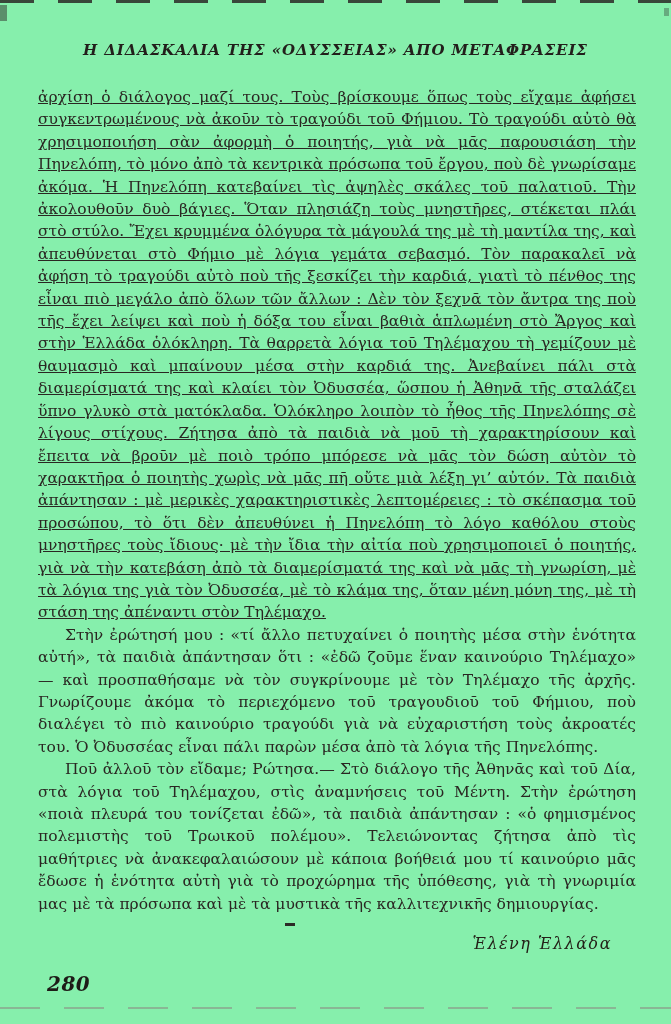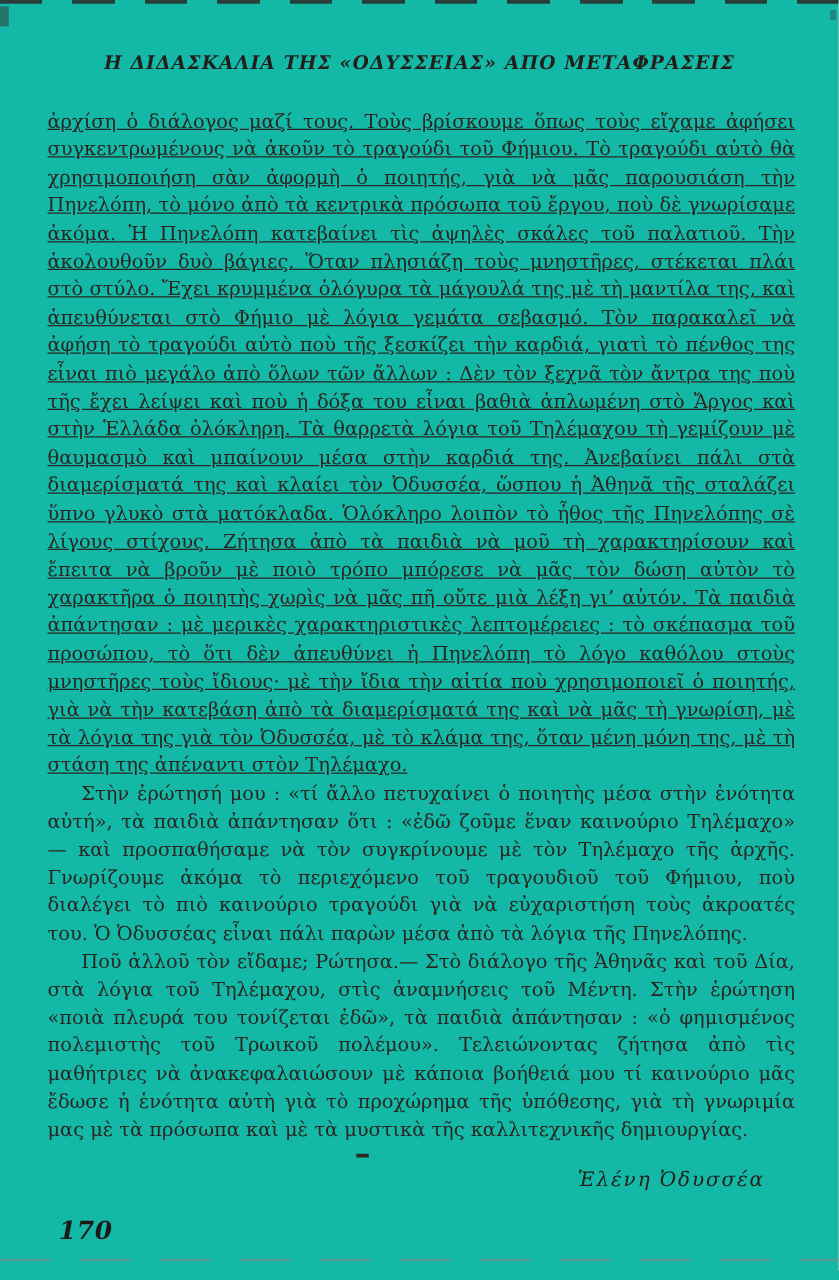--- a/index.html
+++ b/index.html
@@ -5,21 +5,21 @@
   html, body {
     margin: 0;
     padding: 0;
     background: #d8d6d0;
   }
   .page {
     position: relative;
     width: 671px;
     height: 1024px;
     margin: 0 auto;
-    background: #14b8a6;
+    background: #86efac;
     overflow: hidden;
     font-family: "DejaVu Serif", serif;
     color: #2a2722;
   }
   
   .scan-top {
     position: absolute;
     top: 0; left: 0; right: 0;
     height: 3px;
     background: repeating-linear-gradient(to right,
@@ -114,20 +114,20 @@
 
   <h1 class="header-title">Η ΔΙΔΑΣΚΑΛΙΑ ΤΗΣ «ΟΔΥΣΣΕΙΑΣ» ΑΠΟ ΜΕΤΑΦΡΑΣΕΙΣ</h1>
 
   <div class="body-block">
     <p class="para first">ἀρχίση ὁ διάλογος μαζί τους. Τοὺς βρίσκουμε ὅπως τοὺς εἴχαμε ἀφήσει συγκεντρωμένους νὰ ἀκοῦν τὸ τραγούδι τοῦ Φήμιου. Τὸ τραγούδι αὐτὸ θὰ χρησιμοποιήση σὰν ἀφορμὴ ὁ ποιητής, γιὰ νὰ μᾶς παρουσιάση τὴν Πηνελόπη, τὸ μόνο ἀπὸ τὰ κεντρικὰ πρόσωπα τοῦ ἔργου, ποὺ δὲ γνωρίσαμε ἀκόμα. Ἡ Πηνελόπη κατεβαίνει τὶς ἀψηλὲς σκάλες τοῦ παλατιοῦ. Τὴν ἀκολουθοῦν δυὸ βάγιες. Ὅταν πλησιάζη τοὺς μνηστῆρες, στέκεται πλάι στὸ στύλο. Ἔχει κρυμμένα ὁλόγυρα τὰ μάγουλά της μὲ τὴ μαντίλα της, καὶ ἀπευθύνεται στὸ Φήμιο μὲ λόγια γεμάτα σεβασμό. Τὸν παρακαλεῖ νὰ ἀφήση τὸ τραγούδι αὐτὸ ποὺ τῆς ξεσκίζει τὴν καρδιά, γιατὶ τὸ πένθος της εἶναι πιὸ μεγάλο ἀπὸ ὅλων τῶν ἄλλων : Δὲν τὸν ξεχνᾶ τὸν ἄντρα της ποὺ τῆς ἔχει λείψει καὶ ποὺ ἡ δόξα του εἶναι βαθιὰ ἁπλωμένη στὸ Ἄργος καὶ στὴν Ἑλλάδα ὁλόκληρη. Τὰ θαρρετὰ λόγια τοῦ Τηλέμαχου τὴ γεμίζουν μὲ θαυμασμὸ καὶ μπαίνουν μέσα στὴν καρδιά της. Ἀνεβαίνει πάλι στὰ διαμερίσματά της καὶ κλαίει τὸν Ὀδυσσέα, ὥσπου ἡ Ἀθηνᾶ τῆς σταλάζει ὕπνο γλυκὸ στὰ ματόκλαδα. Ὁλόκληρο λοιπὸν τὸ ἦθος τῆς Πηνελόπης σὲ λίγους στίχους. Ζήτησα ἀπὸ τὰ παιδιὰ νὰ μοῦ τὴ χαρακτηρίσουν καὶ ἔπειτα νὰ βροῦν μὲ ποιὸ τρόπο μπόρεσε νὰ μᾶς τὸν δώση αὐτὸν τὸ χαρακτῆρα ὁ ποιητὴς χωρὶς νὰ μᾶς πῆ οὔτε μιὰ λέξη γι’ αὐτόν. Τὰ παιδιὰ ἀπάντησαν : μὲ μερικὲς χαρακτηριστικὲς λεπτομέρειες : τὸ σκέπασμα τοῦ προσώπου, τὸ ὅτι δὲν ἀπευθύνει ἡ Πηνελόπη τὸ λόγο καθόλου στοὺς μνηστῆρες τοὺς ἴδιους· μὲ τὴν ἴδια τὴν αἰτία ποὺ χρησιμοποιεῖ ὁ ποιητής, γιὰ νὰ τὴν κατεβάση ἀπὸ τὰ διαμερίσματά της καὶ νὰ μᾶς τὴ γνωρίση, μὲ τὰ λόγια της γιὰ τὸν Ὀδυσσέα, μὲ τὸ κλάμα της, ὅταν μένη μόνη της, μὲ τὴ στάση της ἀπέναντι στὸν Τηλέμαχο.</p>
     <p class="para">Στὴν ἐρώτησή μου : «τί ἄλλο πετυχαίνει ὁ ποιητὴς μέσα στὴν ἑνότητα αὐτή», τὰ παιδιὰ ἀπάντησαν ὅτι : «ἐδῶ ζοῦμε ἕναν καινούριο Τηλέμαχο» — καὶ προσπαθήσαμε νὰ τὸν συγκρίνουμε μὲ τὸν Τηλέμαχο τῆς ἀρχῆς. Γνωρίζουμε ἀκόμα τὸ περιεχόμενο τοῦ τραγουδιοῦ τοῦ Φήμιου, ποὺ διαλέγει τὸ πιὸ καινούριο τραγούδι γιὰ νὰ εὐχαριστήση τοὺς ἀκροατές του. Ὁ Ὀδυσσέας εἶναι πάλι παρὼν μέσα ἀπὸ τὰ λόγια τῆς Πηνελόπης.</p>
     <p class="para">Ποῦ ἀλλοῦ τὸν εἴδαμε; Ρώτησα.— Στὸ διάλογο τῆς Ἀθηνᾶς καὶ τοῦ Δία, στὰ λόγια τοῦ Τηλέμαχου, στὶς ἀναμνήσεις τοῦ Μέντη. Στὴν ἐρώτηση «ποιὰ πλευρά του τονίζεται ἐδῶ», τὰ παιδιὰ ἀπάντησαν : «ὁ φημισμένος πολεμιστὴς τοῦ Τρωικοῦ πολέμου». Τελειώνοντας ζήτησα ἀπὸ τὶς μαθήτριες νὰ ἀνακεφαλαιώσουν μὲ κάποια βοήθειά μου τί καινούριο μᾶς ἔδωσε ἡ ἑνότητα αὐτὴ γιὰ τὸ προχώρημα τῆς ὑπόθεσης, γιὰ τὴ γνωριμία μας μὲ τὰ πρόσωπα καὶ μὲ τὰ μυστικὰ τῆς καλλιτεχνικῆς δημιουργίας.</p>
 
     <div class="divider-dash"></div>
 
-    <div class="signature">Ἑλένη  Ὀδυσσέα</div>
+    <div class="signature">Ἑλένη  Ἑλλάδα</div>
   </div>
 
-  <div class="page-number">170</div>
+  <div class="page-number">280</div>
 
   <div class="scan-bottom"></div>
 
 </div>
 
 </body></html>

